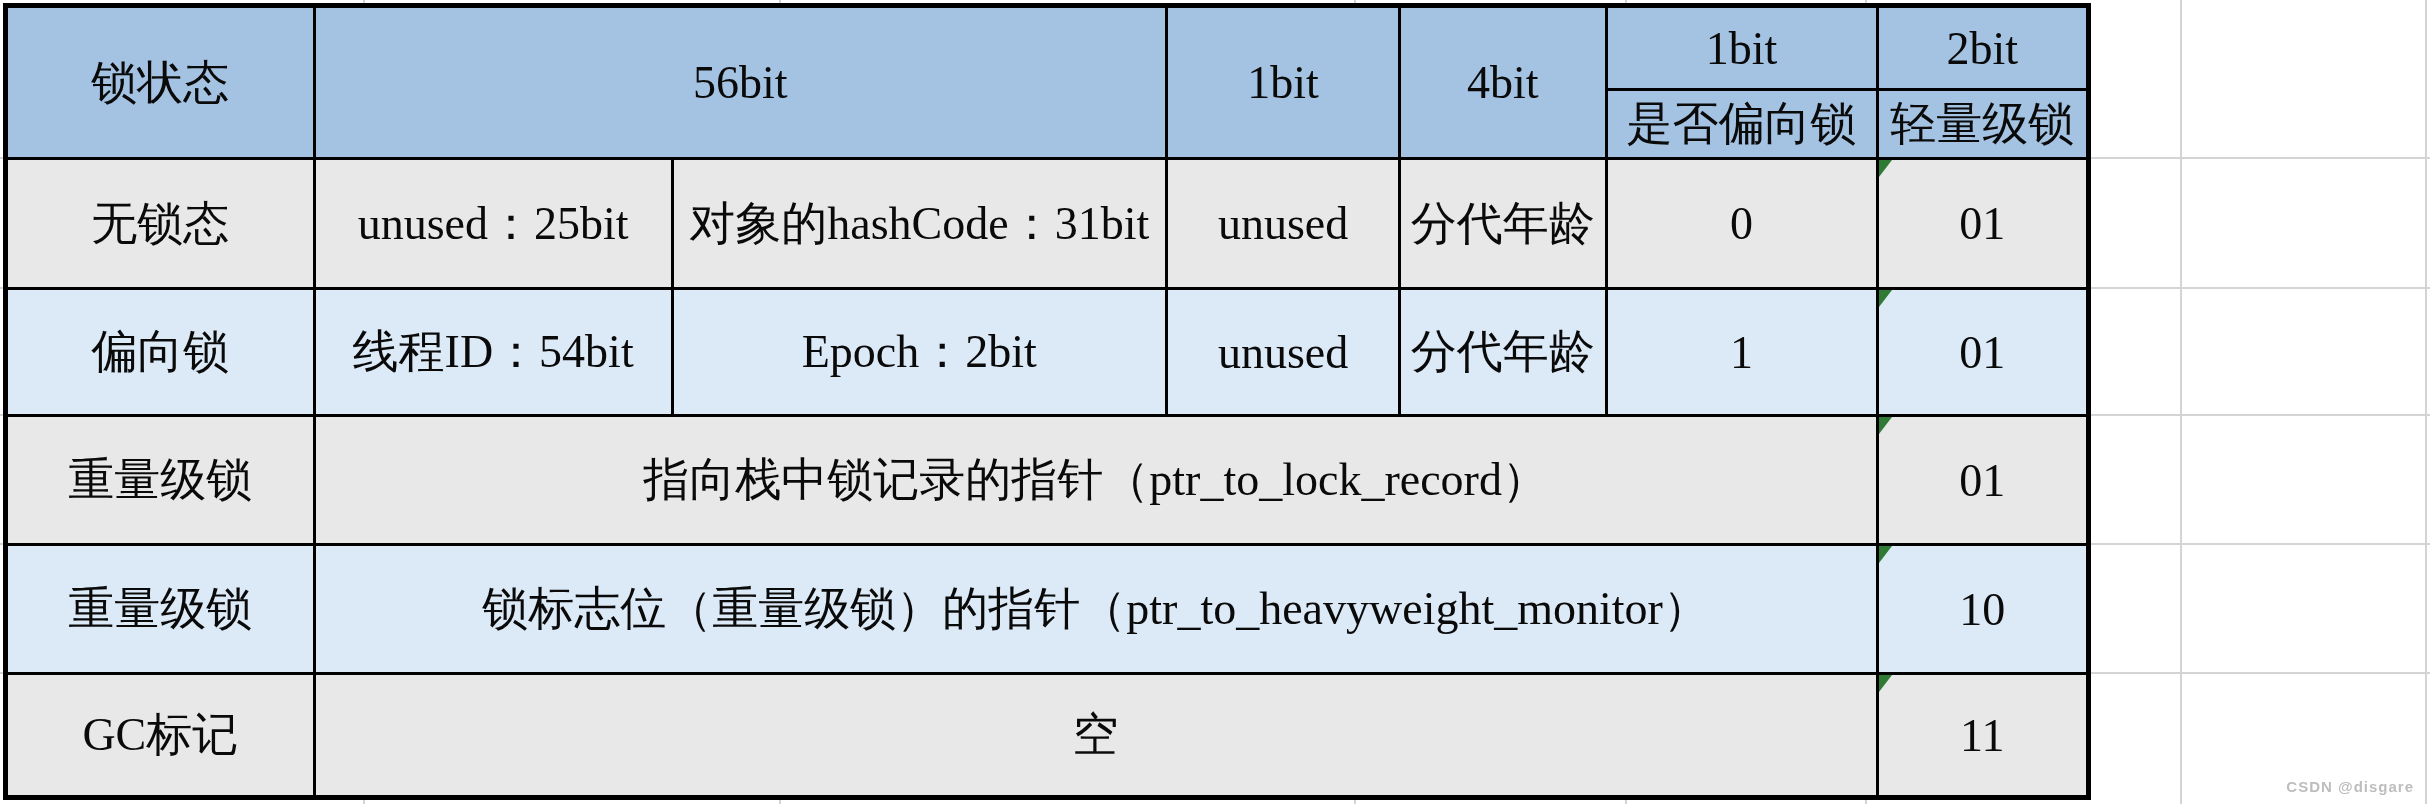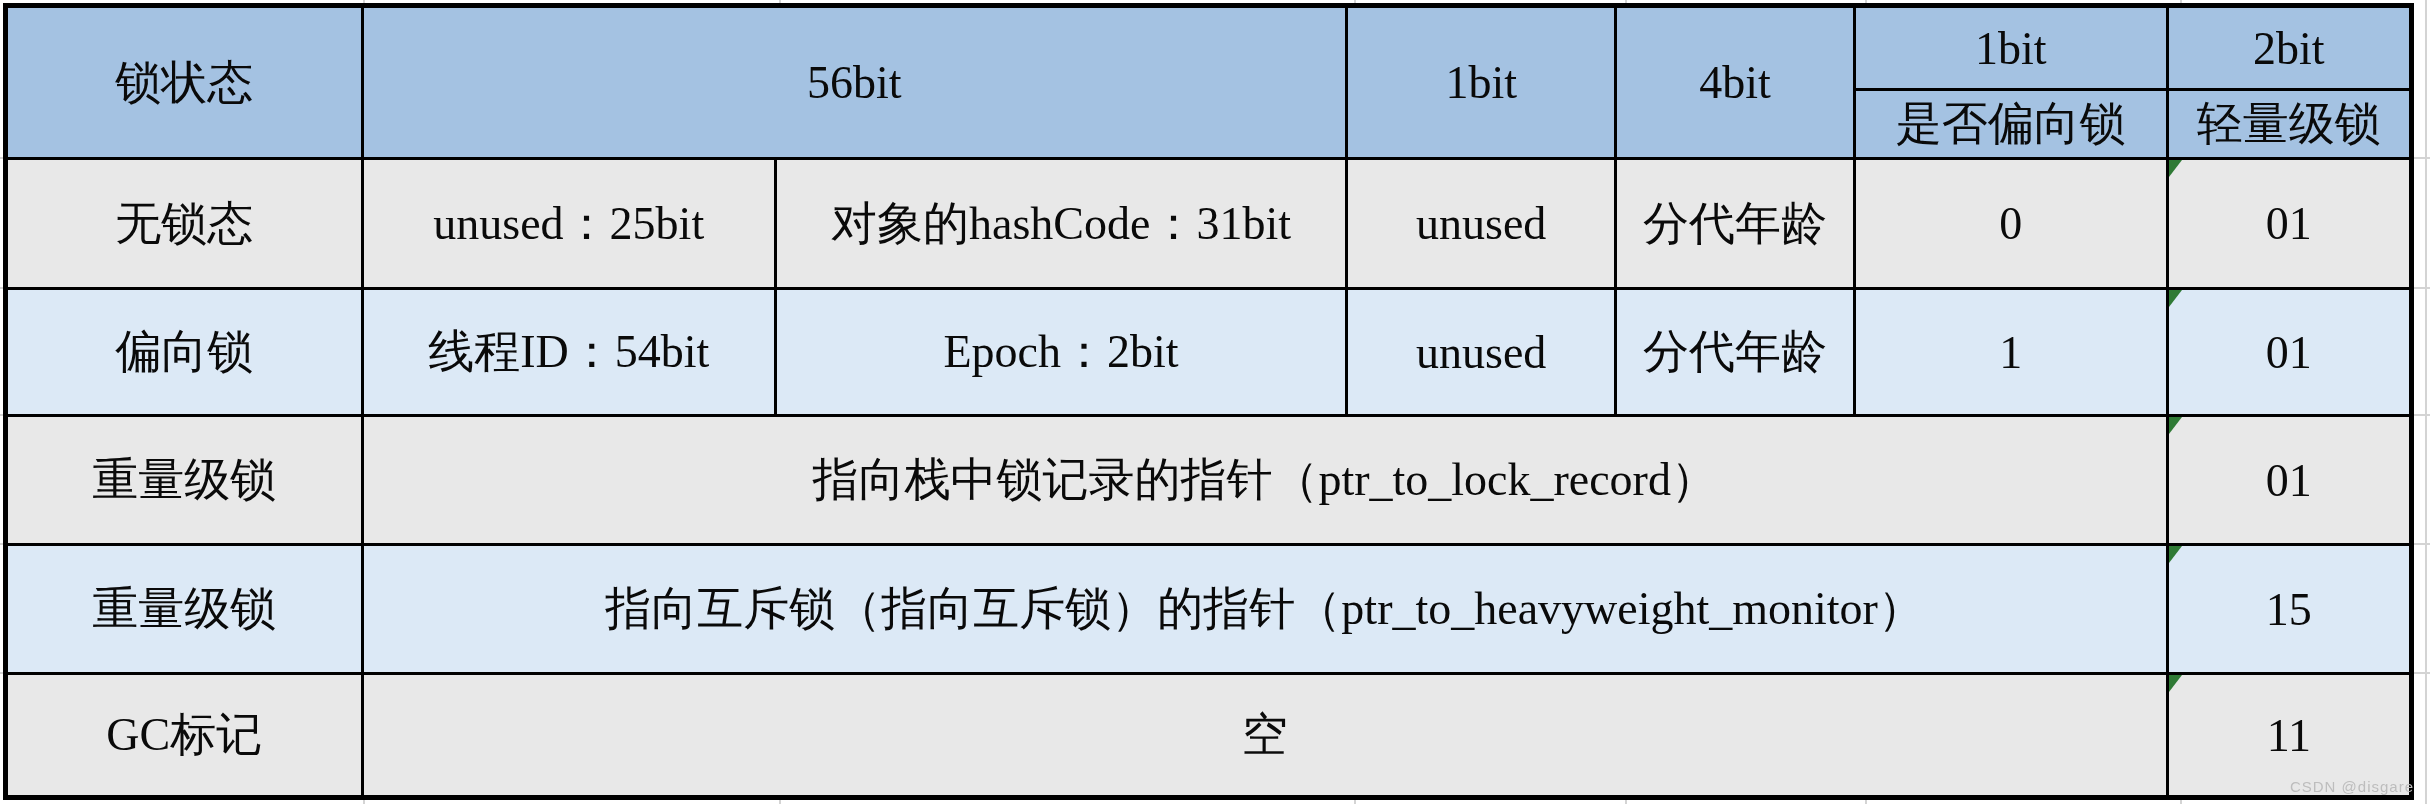--- a/index.html
+++ b/index.html
@@ -9,21 +9,21 @@
     font-family:"Liberation Serif","DejaVu Serif",serif;
     position:relative;overflow:hidden;
   }
   
   .gridlayer{position:absolute;inset:0;z-index:0;}
   .gl-v{position:absolute;top:0;bottom:0;width:2px;background:#d4d4d4;}
   .gl-h{position:absolute;left:0;right:0;height:2px;background:#d4d4d4;}
 
   table.markword{
     position:absolute;left:3px;top:3px;z-index:1;
-    width:2411px;height:797px;
+    width:2088px;height:797px;
     border-collapse:collapse;table-layout:fixed;
     background:#ffffff;
   }
   table.markword td{
     border:3px solid #000;
     text-align:center;vertical-align:middle;
     font-size:46px;color:#0a0a0a;
     overflow:hidden;white-space:nowrap;
     position:relative;
   }
@@ -33,21 +33,21 @@
   td.rb{background:#dce9f6;}
   
   .tri{
     position:absolute;left:0;top:0;width:0;height:0;
     border-top:17px solid #2f7a35;
     border-right:13px solid transparent;
   }
   .watermark{
     position:absolute;right:16px;bottom:9px;z-index:2;
     font-family:"Liberation Sans","DejaVu Sans",sans-serif;
-    font-size:15px;color:#bdbdbd;letter-spacing:1px;
+    font-size:15px;color:#bdbdbd;letter-spacing:1px;font-weight:bold;
   }
 </style>
 </head>
 <body>
 
 <div class="gridlayer">
   <div class="gl-v" style="left:363px;"></div>
   <div class="gl-v" style="left:779px;"></div>
   <div class="gl-v" style="left:1354px;"></div>
   <div class="gl-v" style="left:1625px;"></div>
@@ -116,24 +116,24 @@
     <td class="rg">重量级锁</td>
     <td class="rg" colspan="5">指向栈中锁记录的指针（ptr_to_lock_record）</td>
     <td class="rg">
       <span class="tri"></span>
       <span>01</span>
     </td>
   </tr>
 
   <tr style="height:129px;">
     <td class="rb">重量级锁</td>
-    <td class="rb" colspan="5">指向互斥锁（指向互斥锁）的指针（ptr_to_heavyweight_monitor）</td>
+    <td class="rb" colspan="5">锁标志位（重量级锁）的指针（ptr_to_heavyweight_monitor）</td>
     <td class="rb">
       <span class="tri"></span>
-      <span>15</span>
+      <span>10</span>
     </td>
   </tr>
 
   <tr>
     <td class="rg">GC标记</td>
     <td class="rg" colspan="5">空</td>
     <td class="rg">
       <span class="tri"></span>
       <span>11</span>
     </td>

